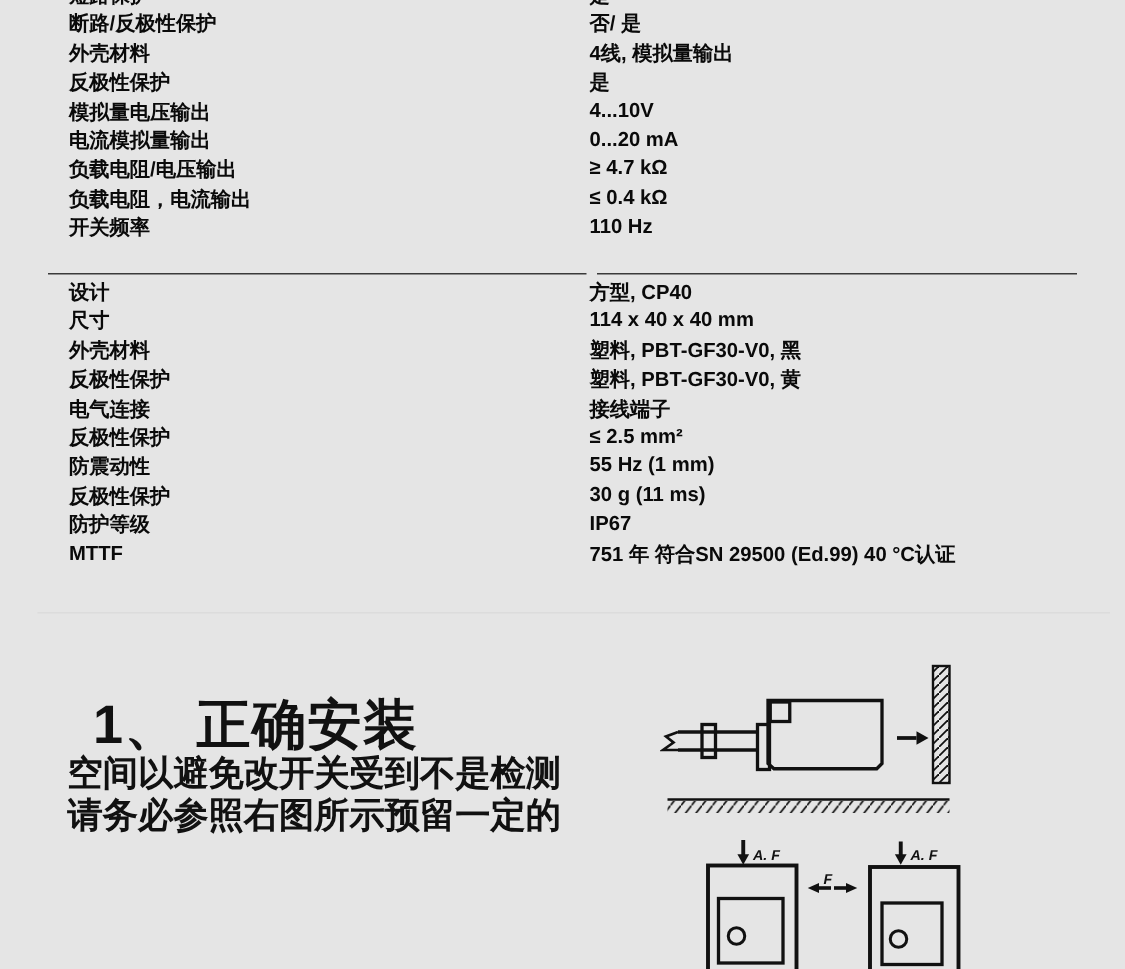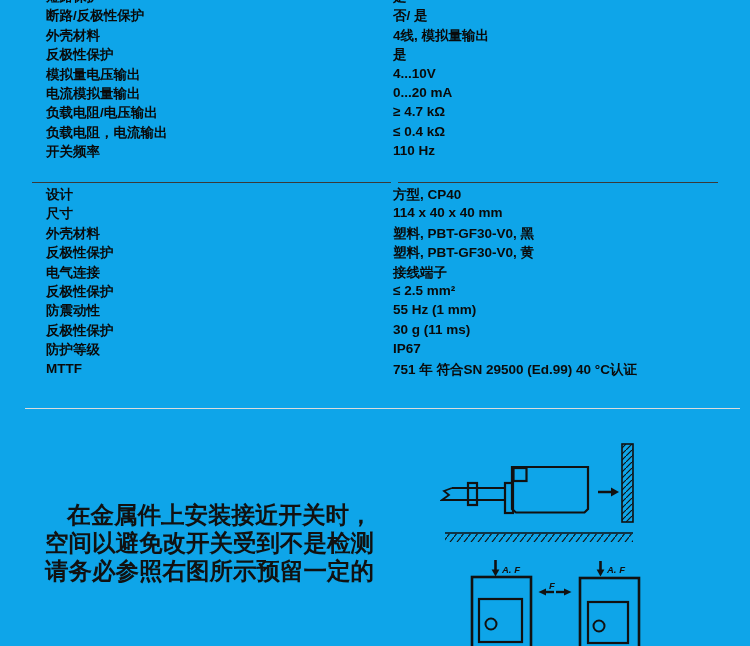--- a/index.html
+++ b/index.html
@@ -1,17 +1,17 @@
 <!DOCTYPE html>
 <html><head>
 <meta charset="utf-8">
 <style>
   html,body{margin:0;padding:0;background:#fff;}
   .page{
-    position:relative;width:750px;height:646px;background:#0ea5e9;overflow:hidden;
+    position:relative;width:750px;height:646px;background:#e5e5e5;overflow:hidden;
     font-family:"Liberation Sans","DejaVu Sans",sans-serif;color:#0a0a0a;
   }
   
   .spec-table{position:absolute;left:46px;font-size:13.5px;font-weight:700;}
   .spec-table .row{position:relative;height:19.4px;}
   .spec-table .lbl{position:absolute;left:0;top:0;white-space:nowrap;}
   .spec-table .val{position:absolute;left:347px;top:0;white-space:nowrap;}
   #table1{top:-12px;}
   #table2{top:186px;}
   
@@ -121,22 +121,22 @@
       <span class="val">IP67</span>
     </div>
     <div class="row">
       <span class="lbl">MTTF</span>
       <span class="val">751 年 符合SN 29500 (Ed.99) 40 °C认证</span>
     </div>
   </div>
 
   <div id="page-divider"></div>
 
+  <div id="install-heading">1、 正确安装</div>
   <div id="install-paragraph">
-    <div class="pline indent">在金属件上安装接近开关时，</div>
     <div class="pline">空间以避免改开关受到不是检测</div>
     <div class="pline">请务必参照右图所示预留一定的</div>
   </div>
 
   <svg id="figure-mounting" width="210" height="108" viewBox="0 0 210 108">
     <defs>
       <pattern id="hatch" width="6" height="6" patternUnits="userSpaceOnUse">
         <path d="M0,6 L6,0" stroke="#111" stroke-width="1.2" fill="none"></path>
       </pattern>
       <pattern id="ghatch" width="7" height="9" patternUnits="userSpaceOnUse">

